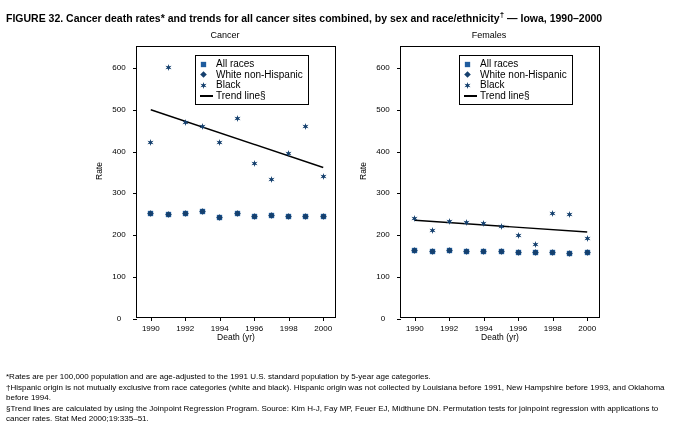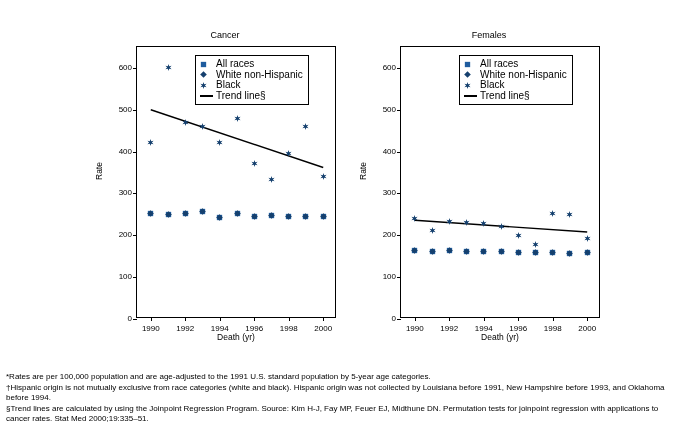--- a/index.html
+++ b/index.html
@@ -28,21 +28,21 @@
   }
   .ylabel{
     position:absolute;left:-2px;top:150px;
     font-size:8.5px;
     transform:rotate(-90deg);transform-origin:left top;white-space:nowrap;
   }
   .xlabel{
     position:absolute;left:40px;top:302px;width:200px;text-align:center;font-size:8.5px;
   }
 
-  .ytick{position:absolute;font-size:8px;text-align:right;width:26px;}
+  .ytick{position:absolute;font-size:8px;text-align:center;width:26px;}
   .ytickmark{position:absolute;left:-4px;width:4px;height:1px;background:#000;}
   .xtick{position:absolute;font-size:8px;text-align:center;width:24px;}
   .xtickmark{position:absolute;bottom:-4px;width:1px;height:4px;background:#000;}
 
   
   .legend{
     position:absolute;border:1px solid #000;background:#fff;
     padding:3px 5px 3px 4px;font-size:10px;line-height:10.5px;
   }
   .legend .row{display:flex;align-items:center;height:10.5px;white-space:nowrap;}
@@ -58,20 +58,21 @@
     font-size:8px;line-height:10.5px;
   }
   .footnotes p{margin:0 0 0 0;}
   .sup{font-size:6.5px;vertical-align:super;}
 </style>
 </head>
 <body>
 
 <div id="page">
 
+  <div class="title"><span>FIGURE 32. Cancer death rates* and trends for all cancer sites combined, by sex and race/ethnicity</span><span class="sup">†</span><span> — Iowa, 1990–2000</span></div>
 
   <div class="panel left">
     <div class="panel-title">Cancer</div>
     <div class="ylabel">Rate</div>
     <div class="xlabel">Death (yr)</div>
     <div class="plot" id="plot-males">
         <div class="ytick" style="left: -31px; top: 267px;">0</div>
         <div class="ytickmark" style="top: 272px;"></div>
         <div class="ytick" style="left: -31px; top: 225.154px;">100</div>
         <div class="ytickmark" style="top: 230.154px;"></div>

